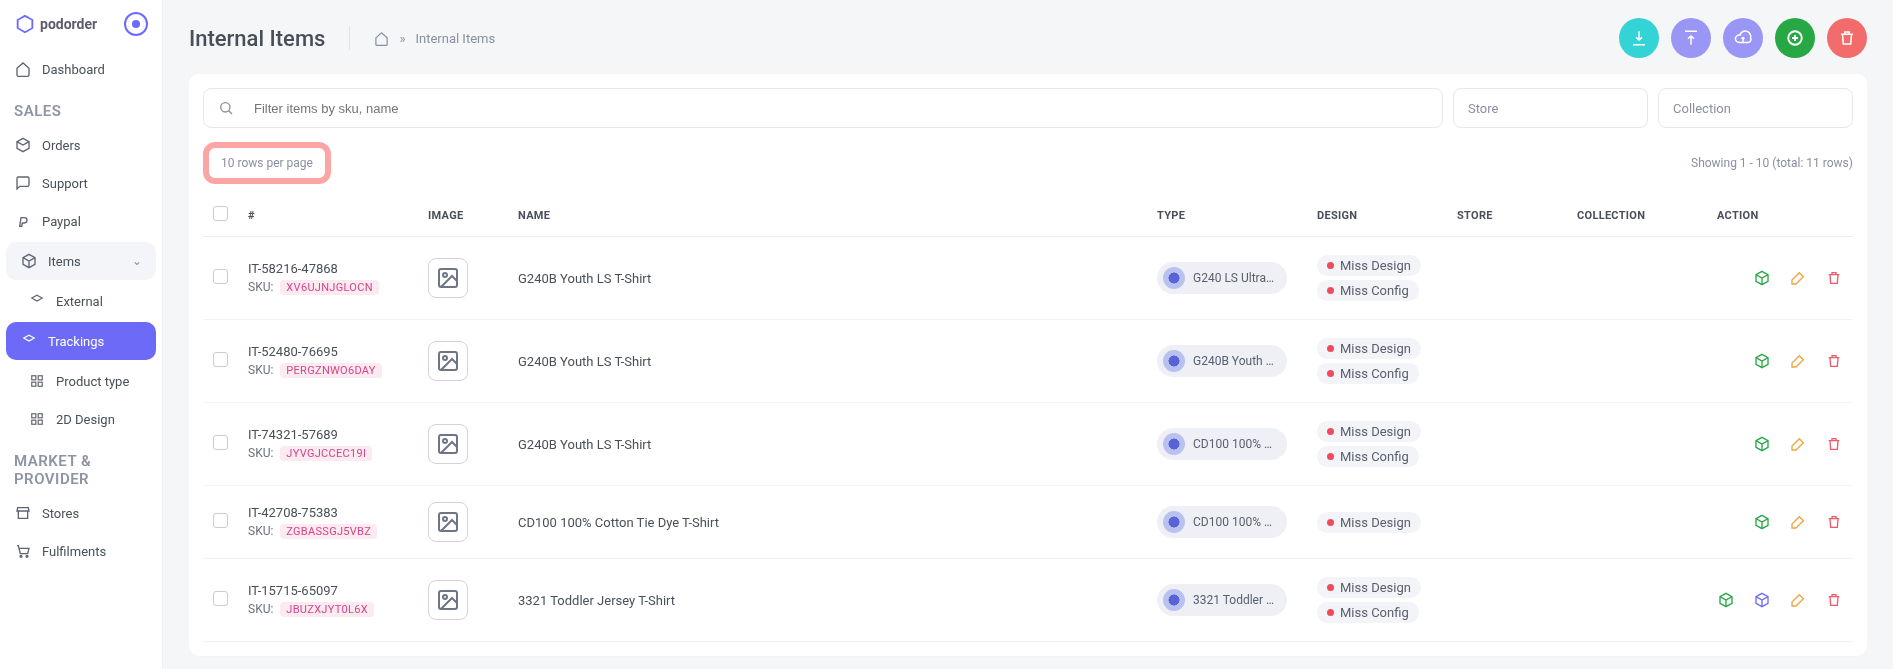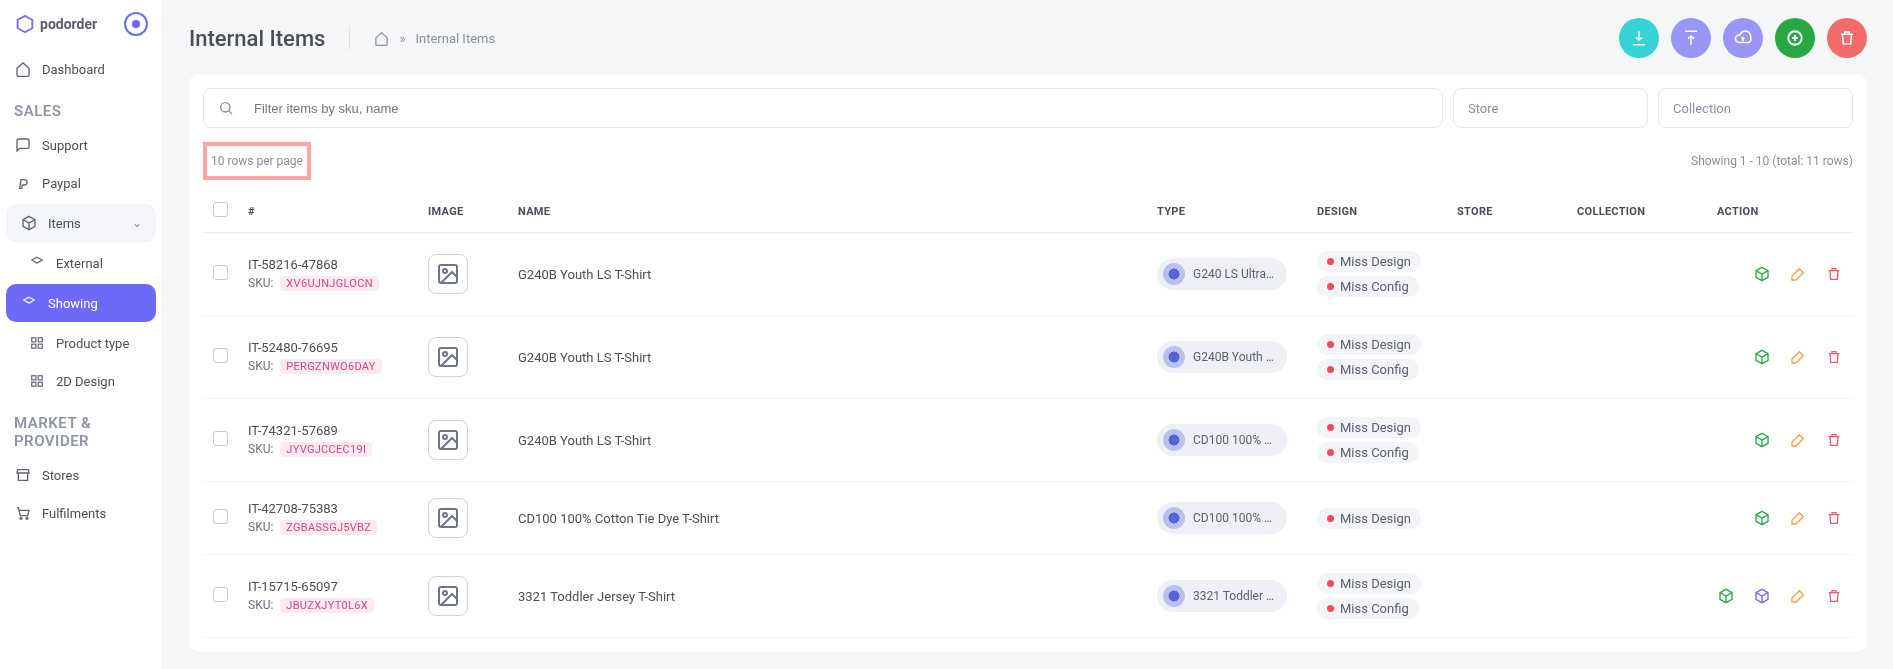--- a/index.html
+++ b/index.html
@@ -38,21 +38,21 @@
 .c-red { background: #f36c6c; }
 
 .card { background: #fff; border-radius: 10px; padding: 14px; box-shadow: 0 1px 2px rgba(20,20,40,.02); }
 
 .filter-row { display: flex; gap: 10px; }
 .input-wrap { flex: 1; display:flex; align-items:center; border: 1px solid #e4e7ee; border-radius: 8px; padding: 0 14px; height: 40px; color:#8a90a0; }
 .input-wrap input { border:none; outline:none; flex:1; font-size:13px; color:#495057; background:transparent; margin-left:20px; }
 .select { width: 195px; border: 1px solid #e4e7ee; border-radius: 8px; padding: 0 14px; height:40px; display:flex; align-items:center; color:#8a90a0; font-size:13px; cursor:pointer; }
 
 .meta-row { display:flex; align-items:center; justify-content:space-between; margin-top:14px; margin-bottom:10px; }
-.pager-select { border:4px solid #fca5a5; border-radius:0; padding:8px 4px; color:#8a90a0; font-size:12px; cursor:pointer;}
+.pager-select { border:6px solid #fca5a5; border-radius:12px; padding:8px 12px; color:#8a90a0; font-size:12px; cursor:pointer;}
 .showing { color:#8a90a0; font-size:12px; }
 
 table.data { width:100%; border-collapse:collapse; }
 table.data th { text-align:left; font-size:11px; font-weight:700; color:#4a4e59; padding: 12px 10px; border-bottom:1px solid #eceef3; letter-spacing:.3px;}
 table.data td { padding: 16px 10px; border-bottom:1px solid #f1f3f7; vertical-align:middle; font-size:13px; color:#495057;}
 .chk { width:15px; height:15px; border:1.5px solid #c7ccd6; border-radius:3px; display:inline-block; cursor:pointer; background:#fff;}
 .sku-line { margin-top:4px; font-size:12px; color:#6b7180; }
 .sku-chip { display:inline-block; background:#fbeaf0; color:#d6458a; padding:1px 6px; border-radius:4px; font-size:11px; margin-left:4px; letter-spacing:.3px;}
 .thumb { width:40px; height:40px; border:1.5px solid #cfd3dc; border-radius:8px; display:flex; align-items:center; justify-content:center; color:#6f7585; }
 .type-chip { display:inline-flex; align-items:center; gap:8px; background:#eef0f6; border-radius:18px; padding:5px 12px 5px 6px; font-size:12px; color:#5a5f6e; max-width:130px;}
@@ -93,20 +93,28 @@
           </svg>
         </span>
       <span>Dashboard</span>
     </div>
 
     <div class="nav-section-label">SALES</div>
 
     <div class="nav-item">
       <span class="ico">
           <svg width="16" height="16" viewBox="0 0 24 24" fill="none" stroke="currentColor" stroke-width="2">
+            <path d="M12 2l9 5-9 5-9-5 9-5zM3 7v10l9 5 9-5V7"></path>
+          </svg>
+        </span>
+      <span>Orders</span>
+    </div>
+    <div class="nav-item">
+      <span class="ico">
+          <svg width="16" height="16" viewBox="0 0 24 24" fill="none" stroke="currentColor" stroke-width="2">
             <path d="M21 15a2 2 0 0 1-2 2H7l-4 4V5a2 2 0 0 1 2-2h14a2 2 0 0 1 2 2z"></path>
           </svg>
         </span>
       <span>Support</span>
     </div>
     <div class="nav-item">
       <span class="ico">
           <svg width="16" height="16" viewBox="0 0 24 24" fill="none" stroke="currentColor" stroke-width="2">
             <path d="M7 20l2-13h5a4 4 0 0 1 0 8h-3l-1 5z"></path>
           </svg>
@@ -131,21 +139,21 @@
           </svg>
         </span>
       <span>External</span>
     </div>
     <div class="nav-item active">
       <span class="ico">
           <svg width="14" height="14" viewBox="0 0 24 24" fill="none" stroke="currentColor" stroke-width="2">
             <path d="M12 2l9 5-9 5-9-5 9-5z"></path>
           </svg>
         </span>
-      <span>Showing</span>
+      <span>Trackings</span>
     </div>
     <div class="nav-item nav-sub">
       <span class="ico">
           <svg width="14" height="14" viewBox="0 0 24 24" fill="none" stroke="currentColor" stroke-width="2">
             <rect x="3" y="3" width="7" height="7"></rect>
             <rect x="14" y="3" width="7" height="7"></rect>
             <rect x="3" y="14" width="7" height="7"></rect>
             <rect x="14" y="14" width="7" height="7"></rect>
           </svg>
         </span>

